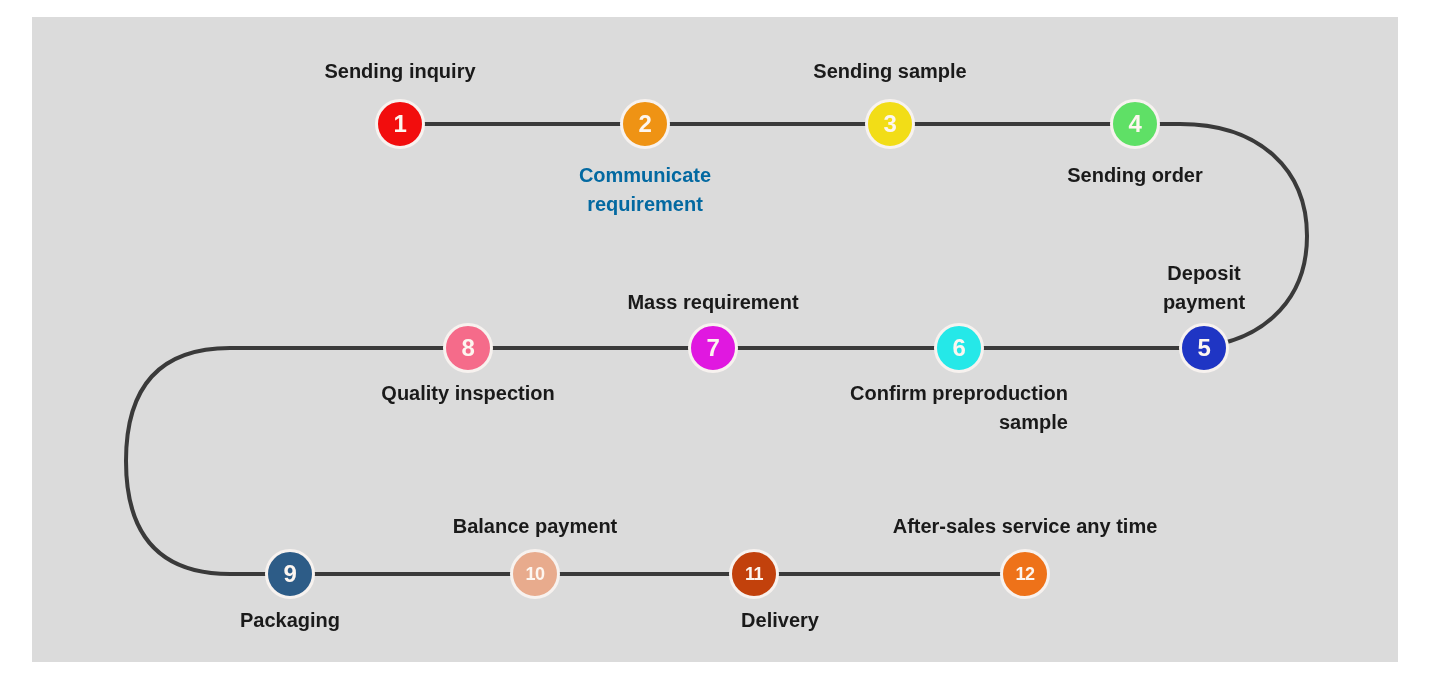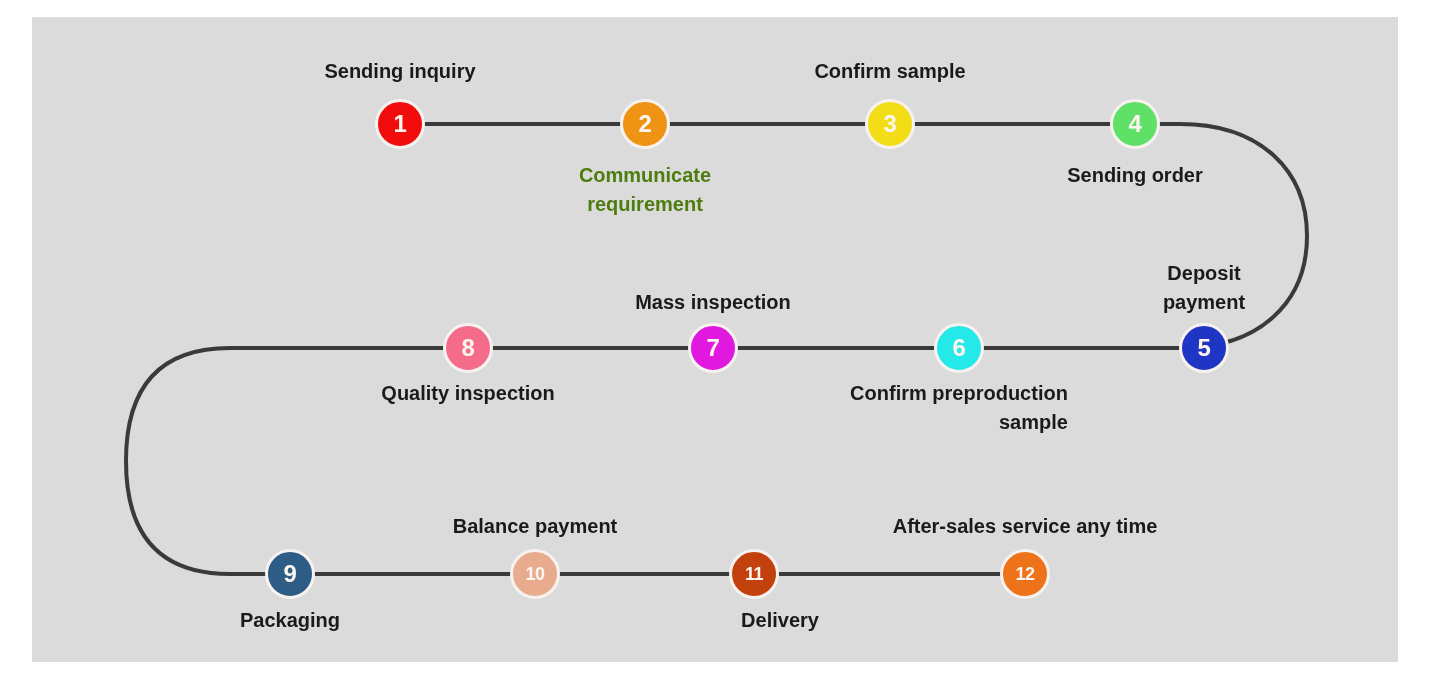--- a/index.html
+++ b/index.html
@@ -98,29 +98,29 @@
       <div class="node" style="left: 934px; top: 323px; background: rgb(37, 232, 232); border-color: rgb(247, 242, 239); color: rgb(253, 246, 240);">6</div>
       <div class="node" style="left: 688px; top: 323px; background: rgb(224, 24, 224); border-color: rgb(247, 242, 239); color: rgb(253, 246, 240);">7</div>
       <div class="node" style="left: 443px; top: 323px; background: rgb(245, 107, 138); border-color: rgb(247, 242, 239); color: rgb(253, 246, 240);">8</div>
       <div class="node" style="left: 265px; top: 549px; background: rgb(45, 92, 135); border-color: rgb(247, 242, 239); color: rgb(253, 246, 240);">9</div>
       <div class="node wide-num" style="left: 510px; top: 549px; background: rgb(232, 171, 141); border-color: rgb(247, 242, 239); color: rgb(253, 246, 240);">10</div>
       <div class="node wide-num" style="left: 729px; top: 549px; background: #c2410c; border-color: rgb(247, 242, 239); color: rgb(253, 246, 240);">11</div>
       <div class="node wide-num" style="left: 1000px; top: 549px; background: rgb(238, 114, 25); border-color: rgb(247, 242, 239); color: rgb(253, 246, 240);">12</div>
     </div>
   <div id="labels">
       <div class="label" style="left: 400px; top: 57px; color: rgb(26, 26, 26);">Sending inquiry</div>
-      <div class="label" style="left: 645px; top: 161px; color: #4d7c0f;">Communicate
+      <div class="label" style="left: 645px; top: 161px; color: #0369a1;">Communicate
 requirement</div>
-      <div class="label" style="left: 890px; top: 57px; color: rgb(26, 26, 26);">Confirm sample</div>
+      <div class="label" style="left: 890px; top: 57px; color: rgb(26, 26, 26);">Sending sample</div>
       <div class="label" style="left: 1135px; top: 161px; color: rgb(26, 26, 26);">Sending order</div>
       <div class="label" style="left: 1204px; top: 259px; color: rgb(26, 26, 26);">Deposit
 payment</div>
       <div class="label" style="left: 959px; top: 379px; color: rgb(26, 26, 26); text-align: right;">Confirm preproduction
 sample</div>
-      <div class="label" style="left: 713px; top: 288px; color: rgb(26, 26, 26);">Mass inspection</div>
+      <div class="label" style="left: 713px; top: 288px; color: rgb(26, 26, 26);">Mass requirement</div>
       <div class="label" style="left: 468px; top: 379px; color: rgb(26, 26, 26);">Quality inspection</div>
       <div class="label" style="left: 290px; top: 606px; color: rgb(26, 26, 26);">Packaging</div>
       <div class="label" style="left: 535px; top: 512px; color: rgb(26, 26, 26);">Balance payment</div>
       <div class="label" style="left: 780px; top: 606px; color: rgb(26, 26, 26);">Delivery</div>
       <div class="label" style="left: 1025px; top: 512px; color: rgb(26, 26, 26);">After-sales service any time</div>
     </div>
 
 </div>
 
 </body></html>

